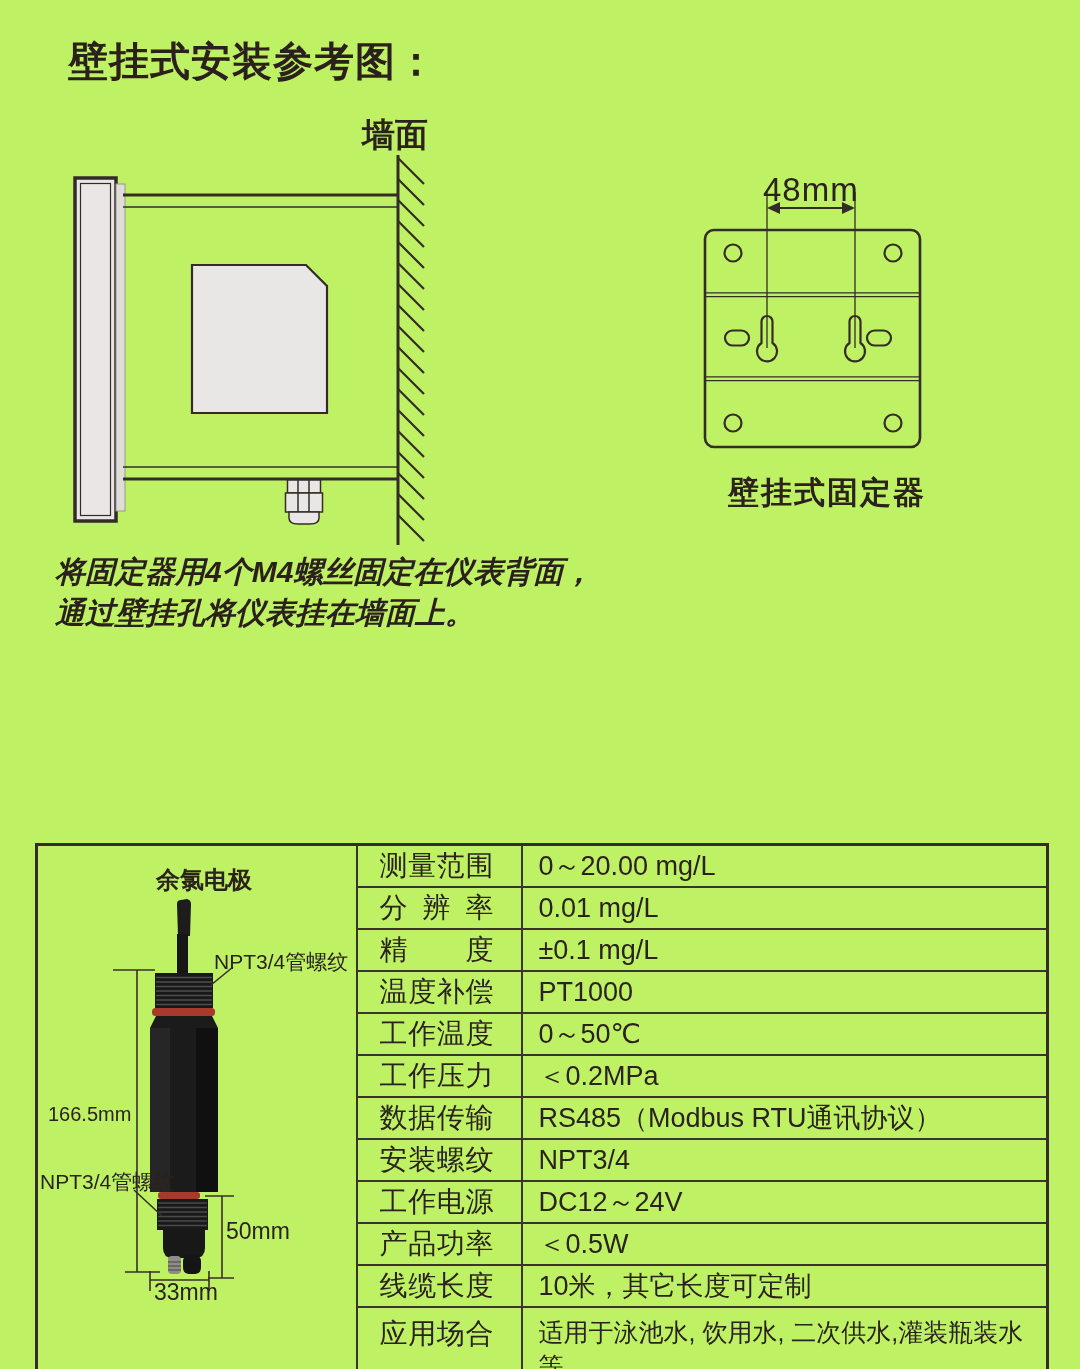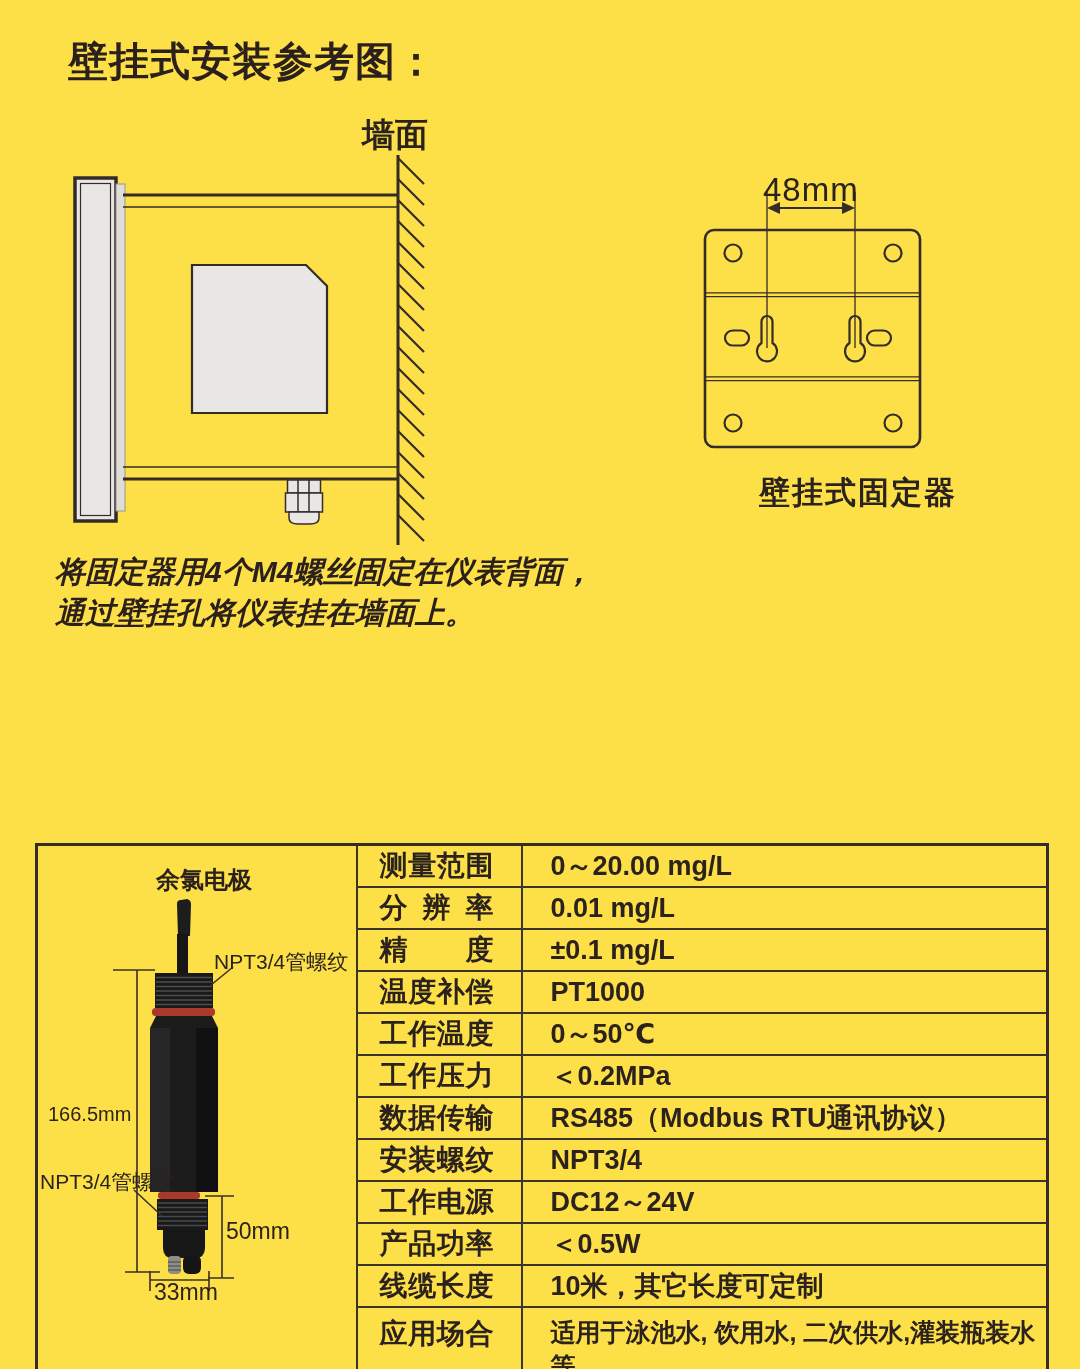--- a/index.html
+++ b/index.html
@@ -1,31 +1,31 @@
 <!DOCTYPE html>
 <html><head>
 <meta charset="utf-8">
 <style>
   html,body{margin:0;padding:0;}
   body{font-family:"Liberation Sans","DejaVu Sans",sans-serif;}
-  .page{position:relative;width:1080px;height:1369px;background:#fde047;overflow:hidden;color:#2b221e;}
+  .page{position:relative;width:1080px;height:1369px;background:#bef264;overflow:hidden;color:#2b221e;}
   .abs{position:absolute;}
   svg{display:block;}
   .page-title{left:68px;top:34px;font-size:40px;font-weight:700;letter-spacing:1px;color:#2b201c;}
   .wall-label{left:362px;top:113px;font-size:33px;font-weight:700;}
   .dim48{left:763px;top:163px;font-size:33px;font-weight:500;letter-spacing:1px;margin-top:8px;}
-  .bracket-caption{left:728px;top:472px;font-size:31px;font-weight:600;letter-spacing:2px;margin-left:31px;}
+  .bracket-caption{left:728px;top:472px;font-size:31px;font-weight:600;letter-spacing:2px;}
   .instructions{left:55px;top:551px;font-size:30px;font-weight:600;line-height:41px;color:#2b201c;font-style:italic;}
   .specs-title{left:0;right:0;top:727px;text-align:center;font-size:33px;font-weight:700;color:#241b17;}
   .specs-warning{left:0;right:0;top:784px;text-align:center;font-size:28px;font-weight:700;color:#e60000;}
   table.specs{position:absolute;left:35px;top:843px;width:1011px;border-collapse:collapse;border:3px solid #352c27;table-layout:fixed;}
   table.specs td{border:2px solid #3b332e;vertical-align:middle;color:#2b221e;}
-  td.lbl{padding-left:22px;font-size:28px;font-weight:700;}
+  td.lbl{padding-left:22px;font-size:28px;font-weight:400;}
   td.lbl .jlbl{display:inline-block;width:114px;text-align:justify;text-align-last:justify;}
-  td.val{padding-left:28px;font-size:27px;font-weight:700;}
+  td.val{padding-left:16px;font-size:27px;font-weight:400;}
   tr.r{height:34px;}
   tr.row-tall{height:82px;}
   tr.row-tall td{vertical-align:top;padding-top:7px;}
   tr.row-tall td.val{font-size:25px;line-height:34px;white-space:pre-line;}
   td.photo-cell{position:relative;padding:0;width:320px;}
   .photo-label{position:absolute;color:#2b221e;}
   .cap-label{left:118px;top:18px;font-size:24px;font-weight:600;}
   .npt-top{left:176px;top:102px;font-size:21px;font-weight:500;}
   .npt-bottom{left:2px;top:322px;font-size:21px;font-weight:500;}
   .dim-length{left:10px;top:257px;font-size:20px;font-weight:500;}

